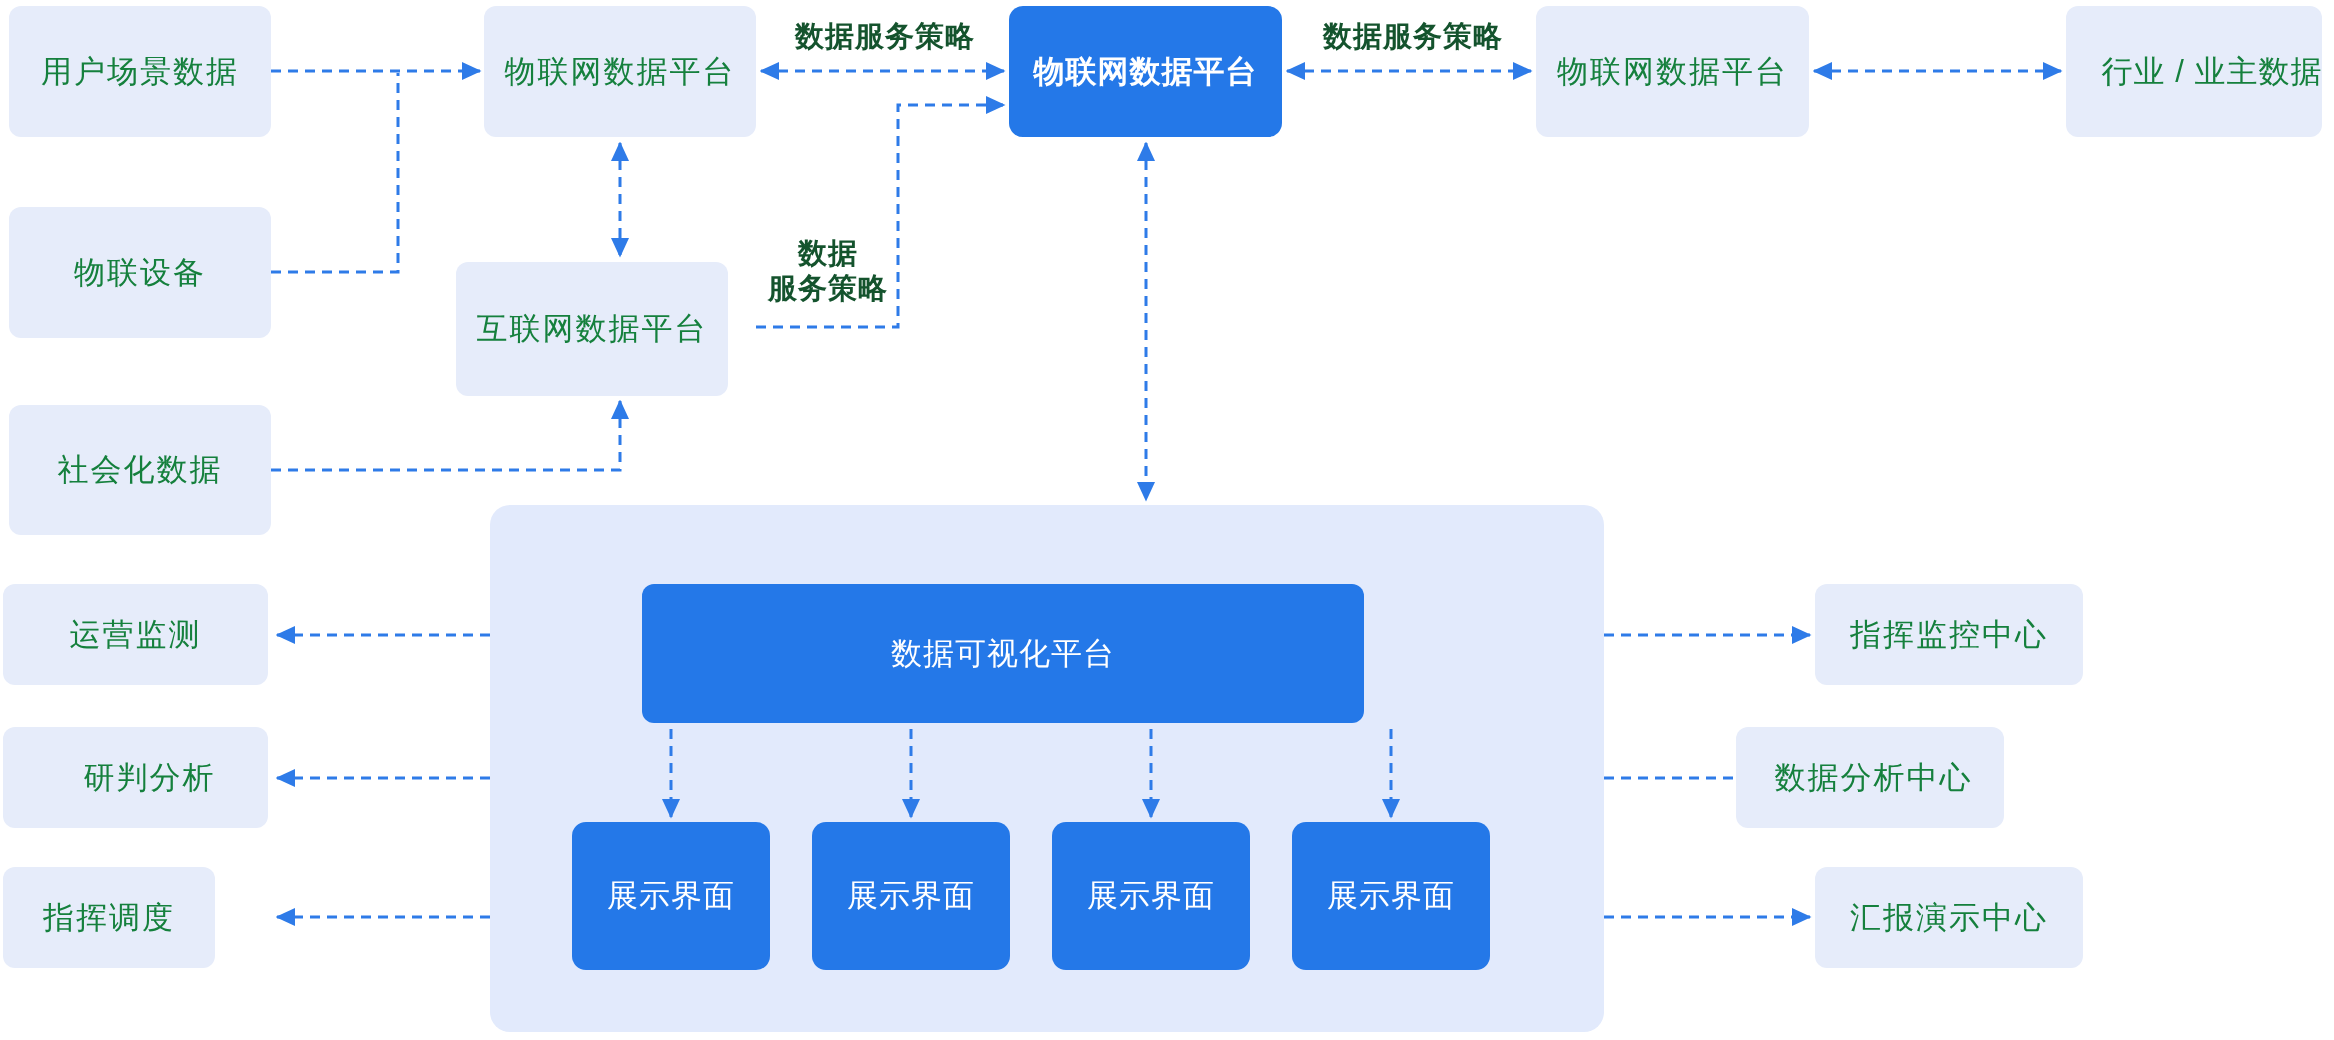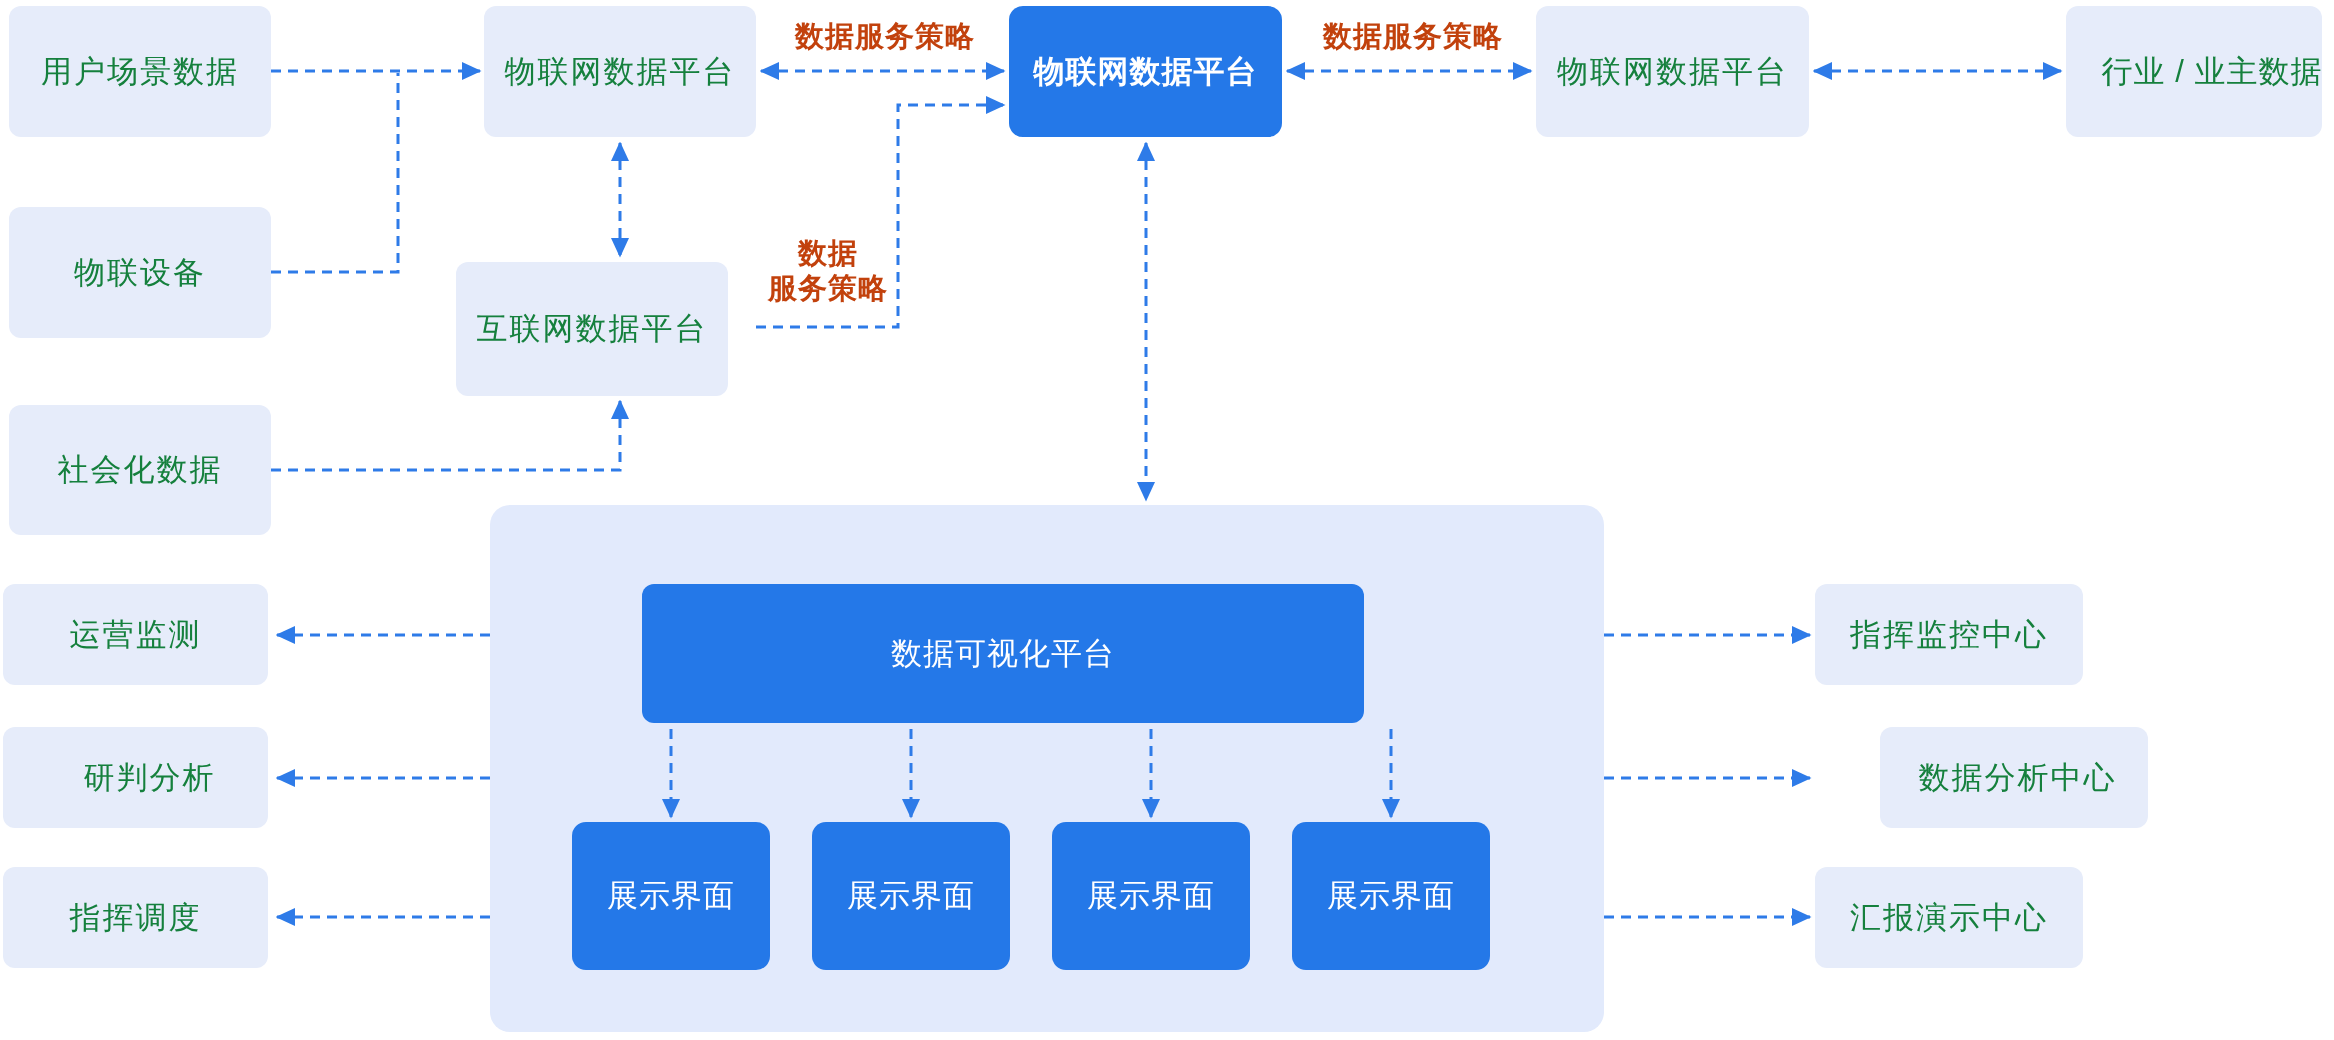--- a/index.html
+++ b/index.html
@@ -28,21 +28,21 @@
     color:#ffffff;
     border-radius:14px;
   }
   .container-box{
     position:absolute;
     background:#e2eafc;
     border-radius:20px;
   }
   .edge-label{
     position:absolute;
-    color:#c2410c;
+    color:#14532d;
     font-weight:bold;
     font-size:29px;
     letter-spacing:1px;
     text-align:center;
     line-height:35px;
     white-space:nowrap;
   }
 </style>
 </head>
 <body>
@@ -79,38 +79,38 @@
       <path d="M1604 917 L1810 917" marker-end="url(#ah)"></path>
     </g>
   </svg>
 
   <div class="node light" style="left:9px;top:6px;width:262px;height:131px;">用户场景数据</div>
   <div class="node light" style="left:9px;top:207px;width:262px;height:131px;">物联设备</div>
   <div class="node light" style="left:9px;top:405px;width:262px;height:130px;">社会化数据</div>
 
   <div class="node light" style="left:3px;top:584px;width:265px;height:101px;">运营监测</div>
   <div class="node light" style="left:3px;top:727px;width:265px;height:101px;padding-left:28px;">研判分析</div>
-  <div class="node light" style="left:3px;top:867px;width:265px;height:101px;">指挥调度</div>
+  <div class="node light" style="left:3px;top:867px;width:212px;height:101px;">指挥调度</div>
 
   <div class="node light" style="left:484px;top:6px;width:272px;height:131px;">物联网数据平台</div>
   <div class="node light" style="left:456px;top:262px;width:272px;height:134px;">互联网数据平台</div>
 
   <div class="node blue" style="left:1009px;top:6px;width:273px;height:131px;font-weight:bold;letter-spacing:1px;">物联网数据平台</div>
 
   <div class="node light" style="left:1536px;top:6px;width:273px;height:131px;">物联网数据平台</div>
   <div class="node light" style="left:2066px;top:6px;width:256px;height:131px;letter-spacing:1px;padding-left:36px;">行业 / 业主数据</div>
 
   <div class="node blue" style="left:642px;top:584px;width:722px;height:139px;border-radius:12px;letter-spacing:1px;">数据可视化平台</div>
   <div class="node blue" style="left:572px;top:822px;width:198px;height:148px;letter-spacing:1px;">展示界面</div>
   <div class="node blue" style="left:812px;top:822px;width:198px;height:148px;letter-spacing:1px;">展示界面</div>
   <div class="node blue" style="left:1052px;top:822px;width:198px;height:148px;letter-spacing:1px;">展示界面</div>
   <div class="node blue" style="left:1292px;top:822px;width:198px;height:148px;letter-spacing:1px;">展示界面</div>
 
   <div class="node light" style="left:1815px;top:584px;width:268px;height:101px;">指挥监控中心</div>
-  <div class="node light" style="left:1880px;top:727px;width:268px;height:101px;padding-left:7px;">数据分析中心</div>
+  <div class="node light" style="left:1736px;top:727px;width:268px;height:101px;padding-left:7px;">数据分析中心</div>
   <div class="node light" style="left:1815px;top:867px;width:268px;height:101px;">汇报演示中心</div>
 
   <div class="edge-label" style="left:795px;top:19px;width:176px;">数据服务策略</div>
   <div class="edge-label" style="left:1323px;top:19px;width:176px;">数据服务策略</div>
   <div class="edge-label" style="left:764px;top:236px;width:128px;">
     <div>数据</div>
     <div>服务策略</div>
   </div>
 
 </div>

